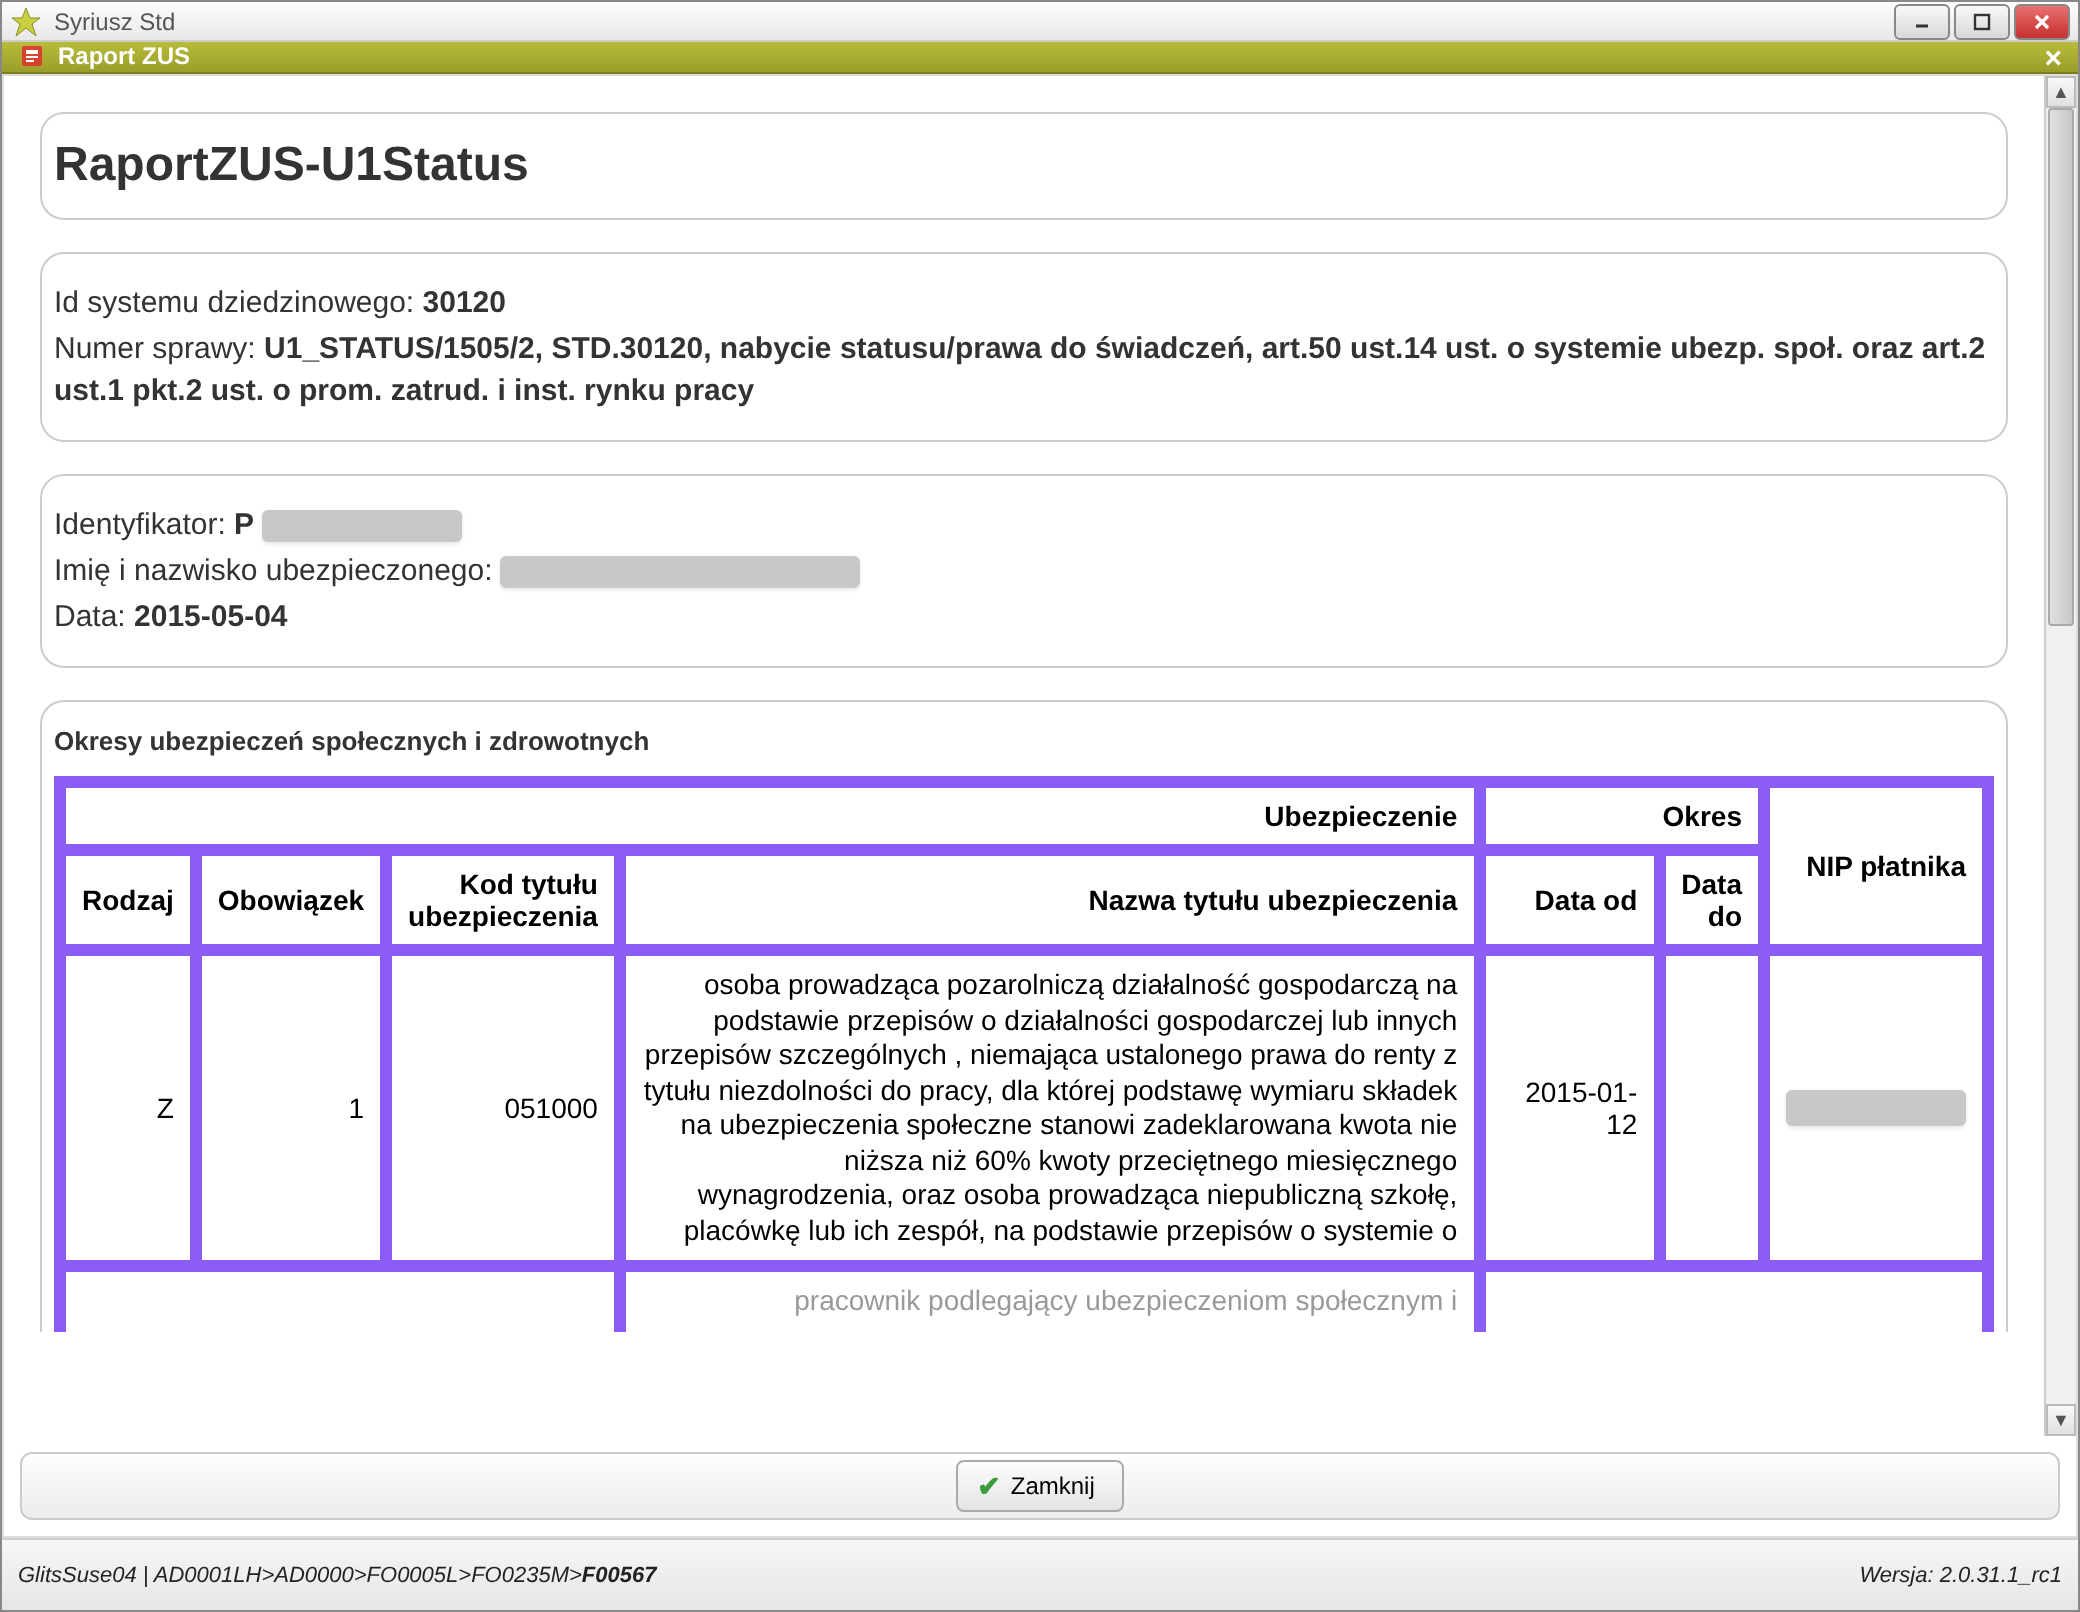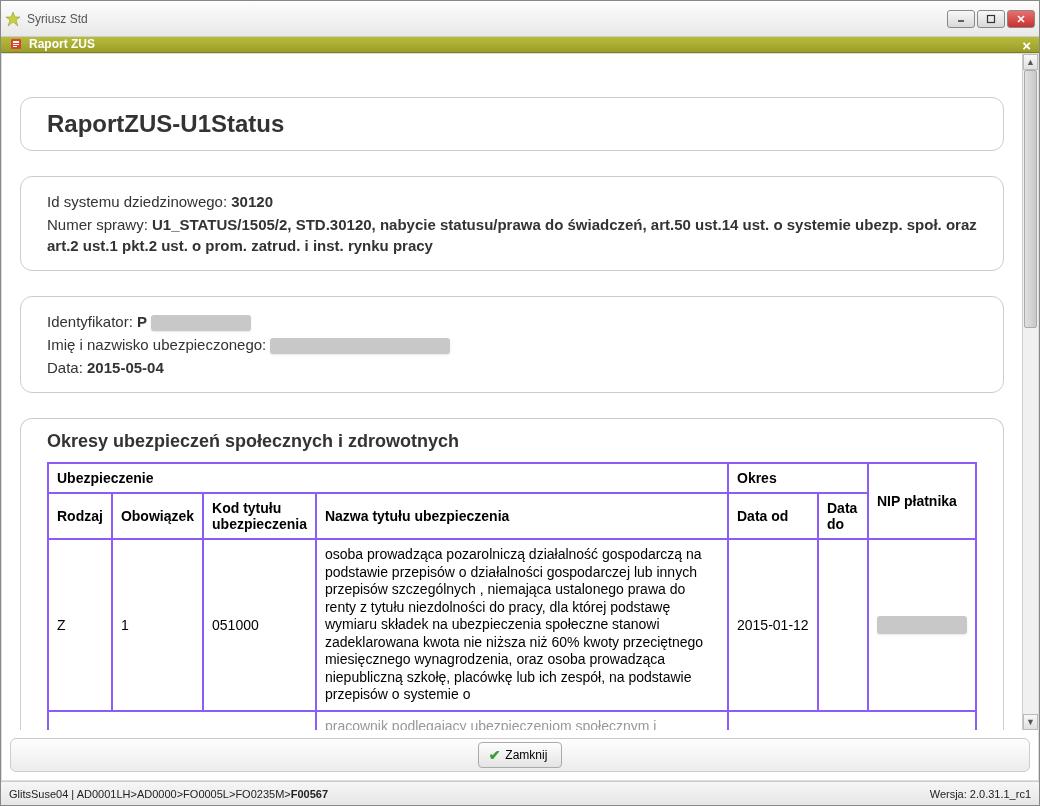--- a/index.html
+++ b/index.html
@@ -18,21 +18,21 @@
     }
     .window {
       width: 1040px;
       height: 806px;
       background: #fff;
       border: 1px solid #888;
       display: flex;
       flex-direction: column;
     }
     .titlebar {
-      height: 36px;
+      height: 20px;
       background: linear-gradient(to bottom, #fdfdfd, #e8e8e8);
       display: flex;
       align-items: center;
       padding: 0 4px;
       border-bottom: 1px solid #ccc;
     }
     .titlebar-icon {
       width: 16px;
       height: 16px;
       margin-right: 6px;
@@ -132,24 +132,23 @@
       right: 1px;
       top: 0;
       height: 40%;
       background: linear-gradient(to right, #e0e0e0, #c8c8c8);
       border: 1px solid #aaa;
       border-radius: 2px;
     }
     .panel {
       border: 1px solid #ccc;
       border-radius: 12px;
-      padding: 12px 26px;
+      padding: 12px 6px;
       margin-bottom: 16px;
       background: #fff;
-      margin-top: 25px;
     }
     .report-title {
       font-size: 24px;
       font-weight: bold;
       color: #333;
     }
     .info-line {
       font-size: 15px;
       color: #333;
       line-height: 1.4;
@@ -163,34 +162,34 @@
     }
     .redacted {
       display: inline-block;
       background: #c8c8c8;
       border-radius: 3px;
       height: 16px;
       vertical-align: middle;
       box-shadow: 0 1px 2px rgba(0,0,0,0.1);
     }
     .section-title {
-      font-size: 18px;
+      font-size: 13px;
       font-weight: bold;
       color: #333;
       margin-bottom: 10px;
     }
     table.data {
       width: 100%;
       border-collapse: collapse;
       font-size: 14px;
     }
     table.data th, table.data td {
-      border: 2px solid #8b5cf6;
+      border: 6px solid #8b5cf6;
       padding: 6px 8px;
-      text-align: left;
+      text-align: right;
       vertical-align: middle;
     }
     table.data th {
       font-weight: bold;
       background: #fff;
     }
     table.data td.long-text {
       font-size: 14px;
       line-height: 1.25;
     }
@@ -217,28 +216,29 @@
       align-items: center;
       cursor: pointer;
     }
     .btn-zamknij .check {
       color: #3a9c3a;
       font-weight: bold;
       margin-right: 5px;
       font-size: 14px;
     }
     .statusbar {
-      height: 24px;
+      height: 36px;
       background: linear-gradient(to bottom, #f6f6f6, #e6e6e6);
       border-top: 1px solid #ccc;
       display: flex;
       align-items: center;
       padding: 0 8px;
       font-size: 11px;
       color: #222;
+      font-style: italic;
     }
     .statusbar .path {
       flex: 1;
     }
     .statusbar .path b {
       font-weight: bold;
     }
     .statusbar .version {
       font-weight: normal;
     }

